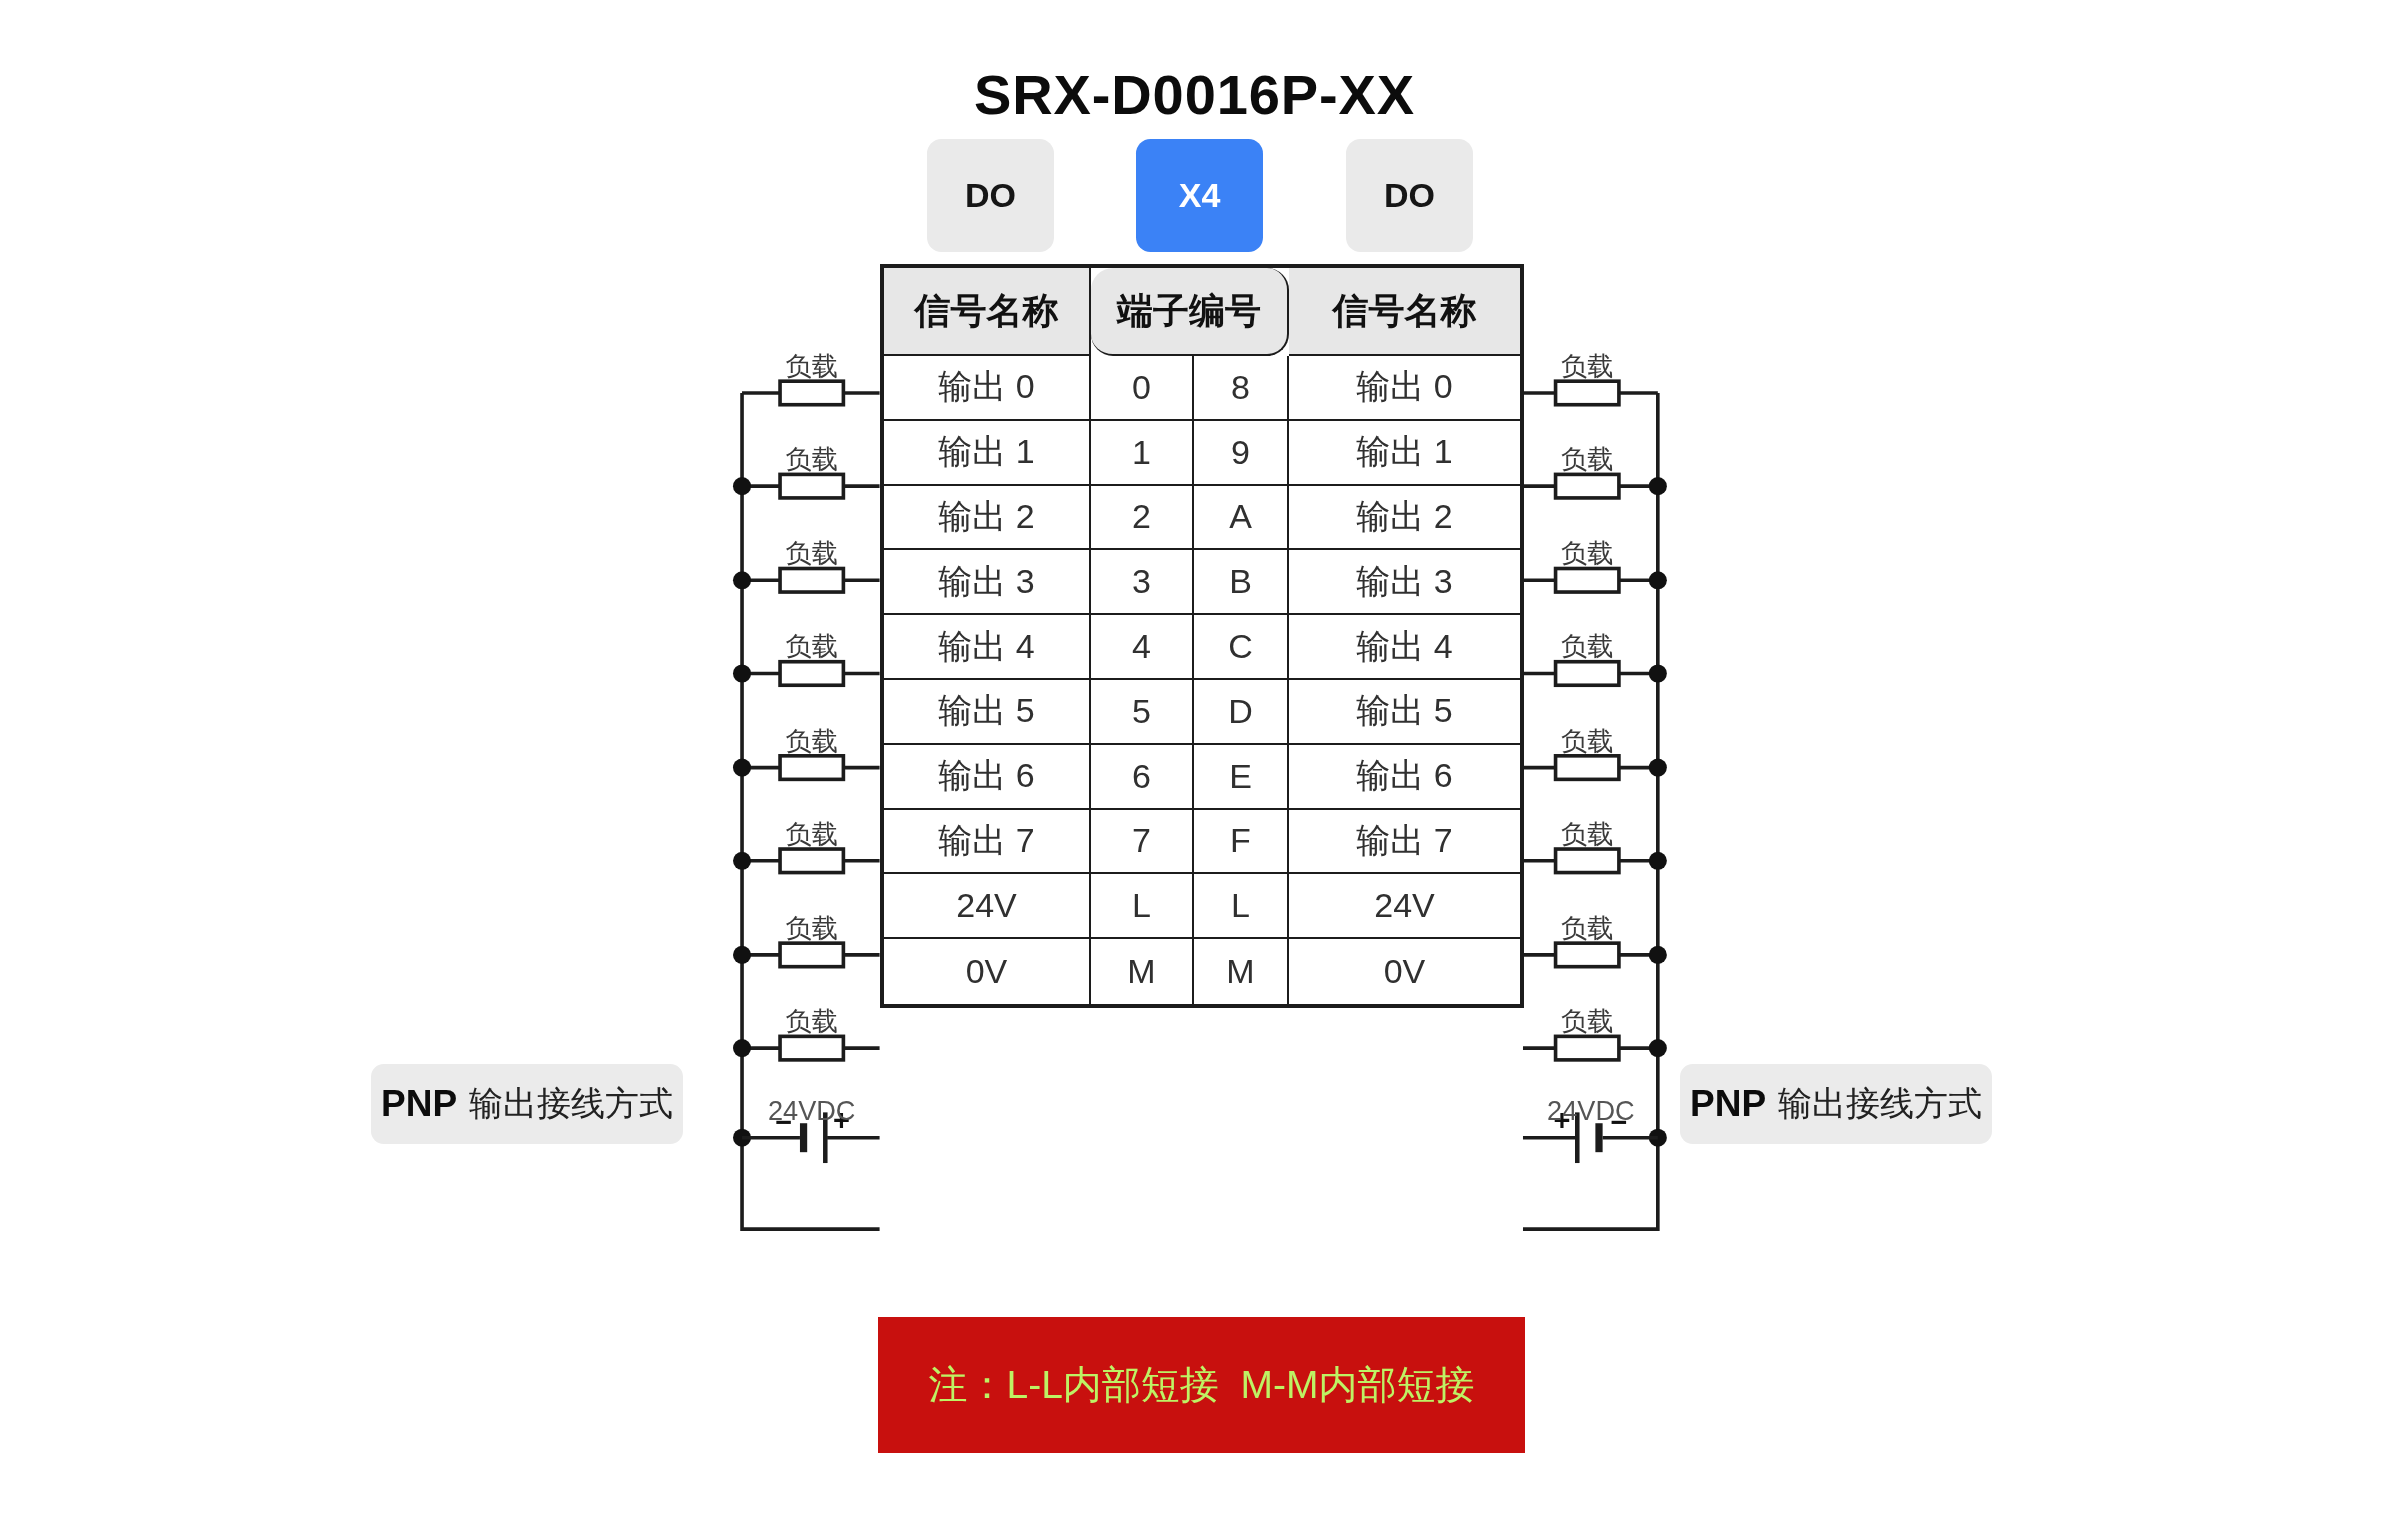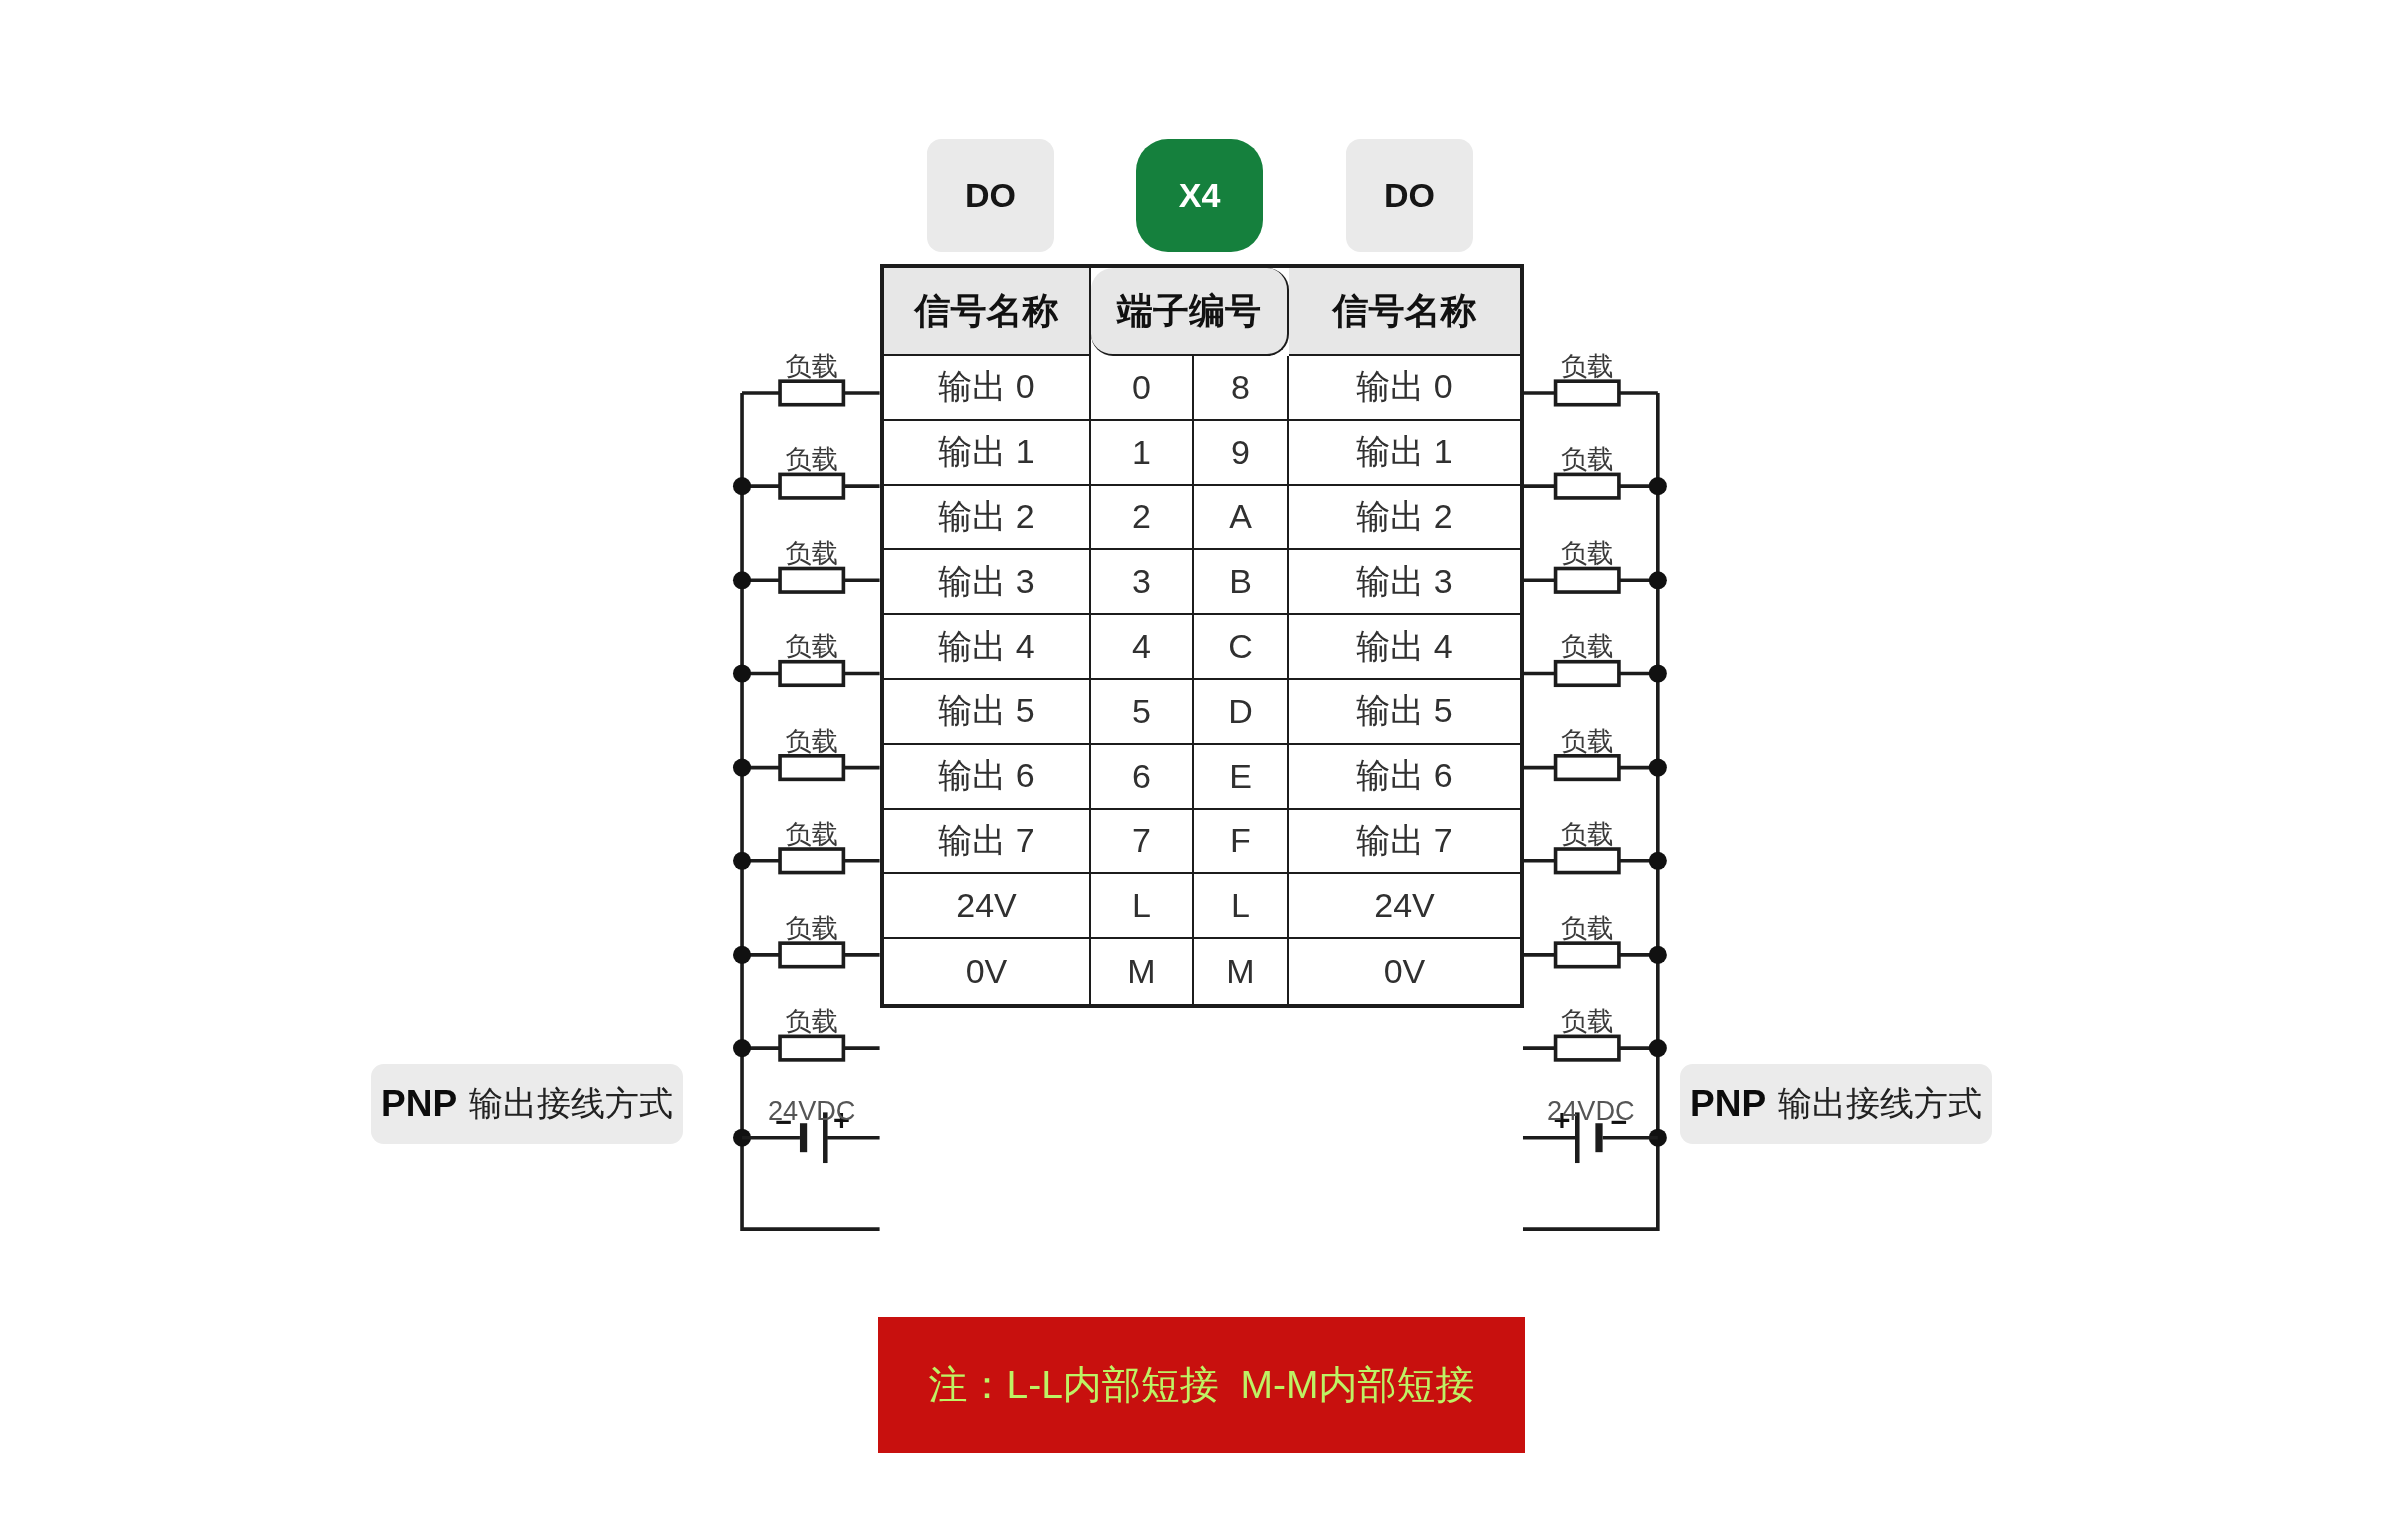--- a/index.html
+++ b/index.html
@@ -14,21 +14,21 @@
     font-size:56px; font-weight:800; letter-spacing:0.9px; color:#0c0c0c;
   }
 
   
   .badge {
     position:absolute; top:139px; width:127px; height:113px; border-radius:14.5px;
     display:flex; align-items:center; justify-content:center;
     font-weight:bold; font-size:34px;
   }
   .badge.gray { background:#eaeaea; color:#161616; }
-  .badge.red  { background:#15803d; color:#ffffff;border-radius:32px; }
+  .badge.red  { background:#3b82f6; color:#ffffff; }
   .badge.b1 { left:927px; }
   .badge.b2 { left:1136px; }
   .badge.b3 { left:1346px; }
 
   
   svg.wires { position:absolute; left:0; top:0; }
   .w    { stroke:#1c1c1c; stroke-width:4px; fill:none; }
   .ldg line { stroke:#1c1c1c; stroke-width:4px; }
   .ldg rect { fill:#ffffff; stroke:#1c1c1c; stroke-width:4px; }
   .loadtxt { font-family:"Liberation Sans",sans-serif; font-size:29px; fill:#3a3a3a; text-anchor:middle; }
@@ -73,20 +73,21 @@
     background:#c8100e; color:#bef264;
     display:flex; align-items:center; justify-content:center;
     font-size:39px; white-space:pre;
   }
 </style>
 </head>
 <body>
 
 <div id="canvas">
 
+  <div class="title">SRX-D0016P-XX</div>
 
   <div class="badge gray b1">DO</div>
   <div class="badge red  b2">X4</div>
   <div class="badge gray b3">DO</div>
 
   <svg class="wires" width="2389" height="1537" viewBox="0 0 2640 1698">
     <defs>
       <g id="loadL" class="ldg">
         <line x1="0" y1="0" x2="44" y2="0"></line>
         <rect x="42" y="-13" width="70" height="26"></rect>

